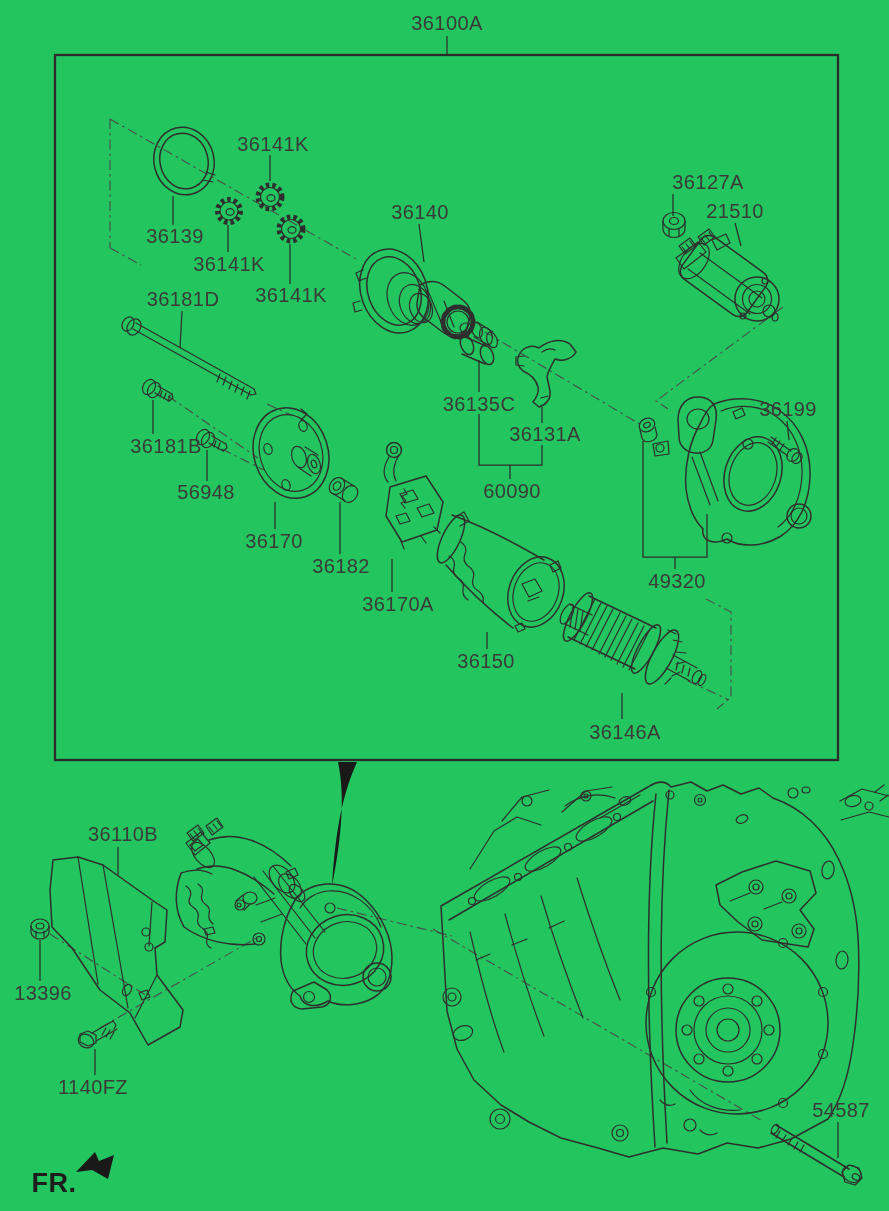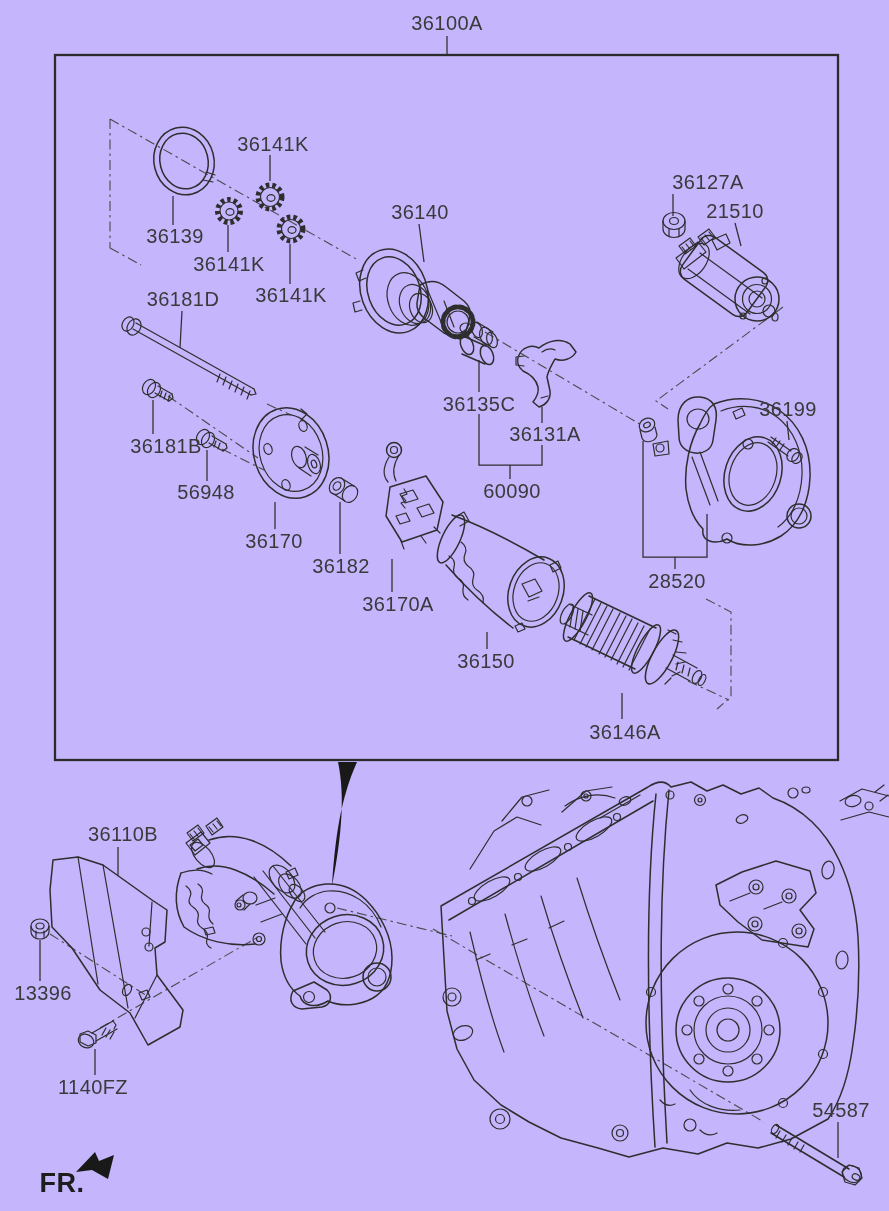--- a/index.html
+++ b/index.html
@@ -1,30 +1,30 @@
 <!DOCTYPE html>
 <html><head>
 <meta charset="utf-8">
 <style>
   html,body{margin:0;padding:0;background:#ffffff;}
-  .canvas{position:relative;width:889px;height:1211px;background:#c4b5fd;overflow:hidden;
+  .canvas{position:relative;width:889px;height:1211px;background:#22c55e;overflow:hidden;
           font-family:"Liberation Sans", sans-serif;}
   svg{position:absolute;left:0;top:0;}
   svg *{vector-effect:none;}
   .ln{stroke:#2e2e2e;stroke-width:1.5;fill:none;stroke-linecap:round;stroke-linejoin:round;}
   .ln2{stroke:#2e2e2e;stroke-width:1.2;fill:none;stroke-linecap:round;stroke-linejoin:round;}
   .box{stroke:#2b2b2b;stroke-width:2.3;fill:none;}
   .leader{stroke:#2e2e2e;stroke-width:1.25;fill:none;}
   .cdash{stroke:#4a4a4a;stroke-width:1.1;fill:none;stroke-dasharray:10 4 2.5 4;}
   .teeth{stroke:#2e2e2e;fill:none;}
   .solid{fill:#191919;stroke:none;}
   .lbl{position:absolute;transform:translate(-50%,-50%);font-size:20px;line-height:1;
        color:#3a3a3a;letter-spacing:0.4px;white-space:nowrap;}
   .lbl-fr{position:absolute;transform:translate(-50%,-50%);font-size:27px;font-weight:bold;
-          color:#1d1d1d;letter-spacing:0.5px;white-space:nowrap;margin-left:8px;}
+          color:#1d1d1d;letter-spacing:0.5px;white-space:nowrap;}
 </style>
 </head>
 <body>
 
 <div class="canvas">
 
 <svg width="889" height="1211" viewBox="0 0 889 1211">
 
   <rect class="box" x="55" y="55" width="783" height="705"></rect>
 
@@ -412,21 +412,21 @@
 <div class="lbl" style="left:183px;top:299px">36181D</div>
 <div class="lbl" style="left:479px;top:404px">36135C</div>
 <div class="lbl" style="left:545px;top:434px">36131A</div>
 <div class="lbl" style="left:512px;top:491px">60090</div>
 <div class="lbl" style="left:788px;top:409px">36199</div>
 <div class="lbl" style="left:166px;top:446px">36181B</div>
 <div class="lbl" style="left:206px;top:492px">56948</div>
 <div class="lbl" style="left:274px;top:541px">36170</div>
 <div class="lbl" style="left:341px;top:566px">36182</div>
 <div class="lbl" style="left:398px;top:604px">36170A</div>
-<div class="lbl" style="left:677px;top:581px">28520</div>
+<div class="lbl" style="left:677px;top:581px">49320</div>
 <div class="lbl" style="left:486px;top:661px">36150</div>
 <div class="lbl" style="left:625px;top:732px">36146A</div>
 <div class="lbl" style="left:123px;top:834px">36110B</div>
 <div class="lbl" style="left:43px;top:993px">13396</div>
 <div class="lbl" style="left:93px;top:1087px">1140FZ</div>
 <div class="lbl" style="left:841px;top:1110px">54587</div>
 <div class="lbl-fr" style="left:54px;top:1183px">FR.</div>
 
 </div>
 

